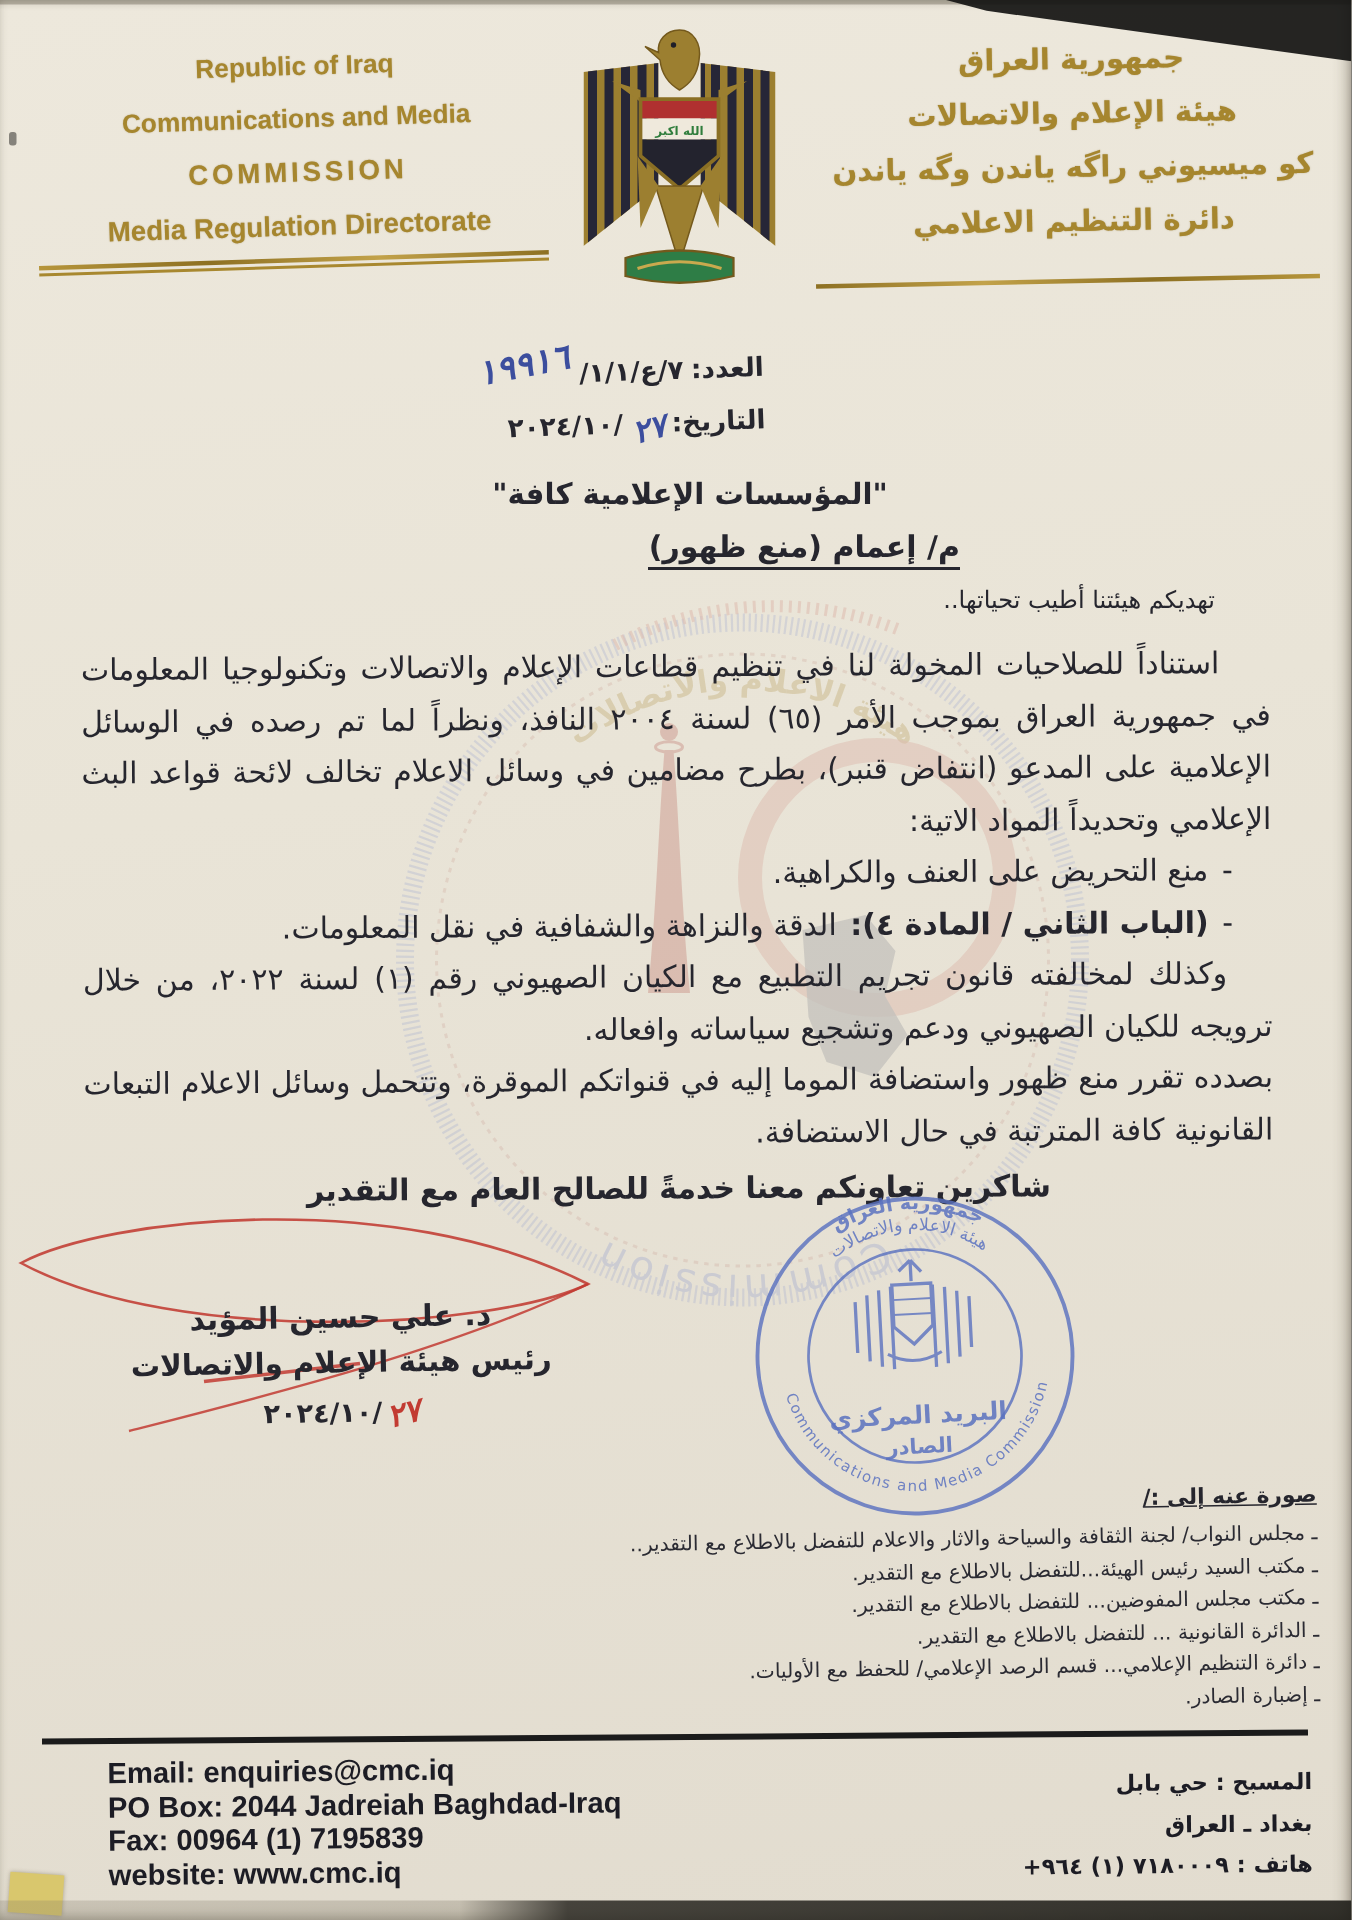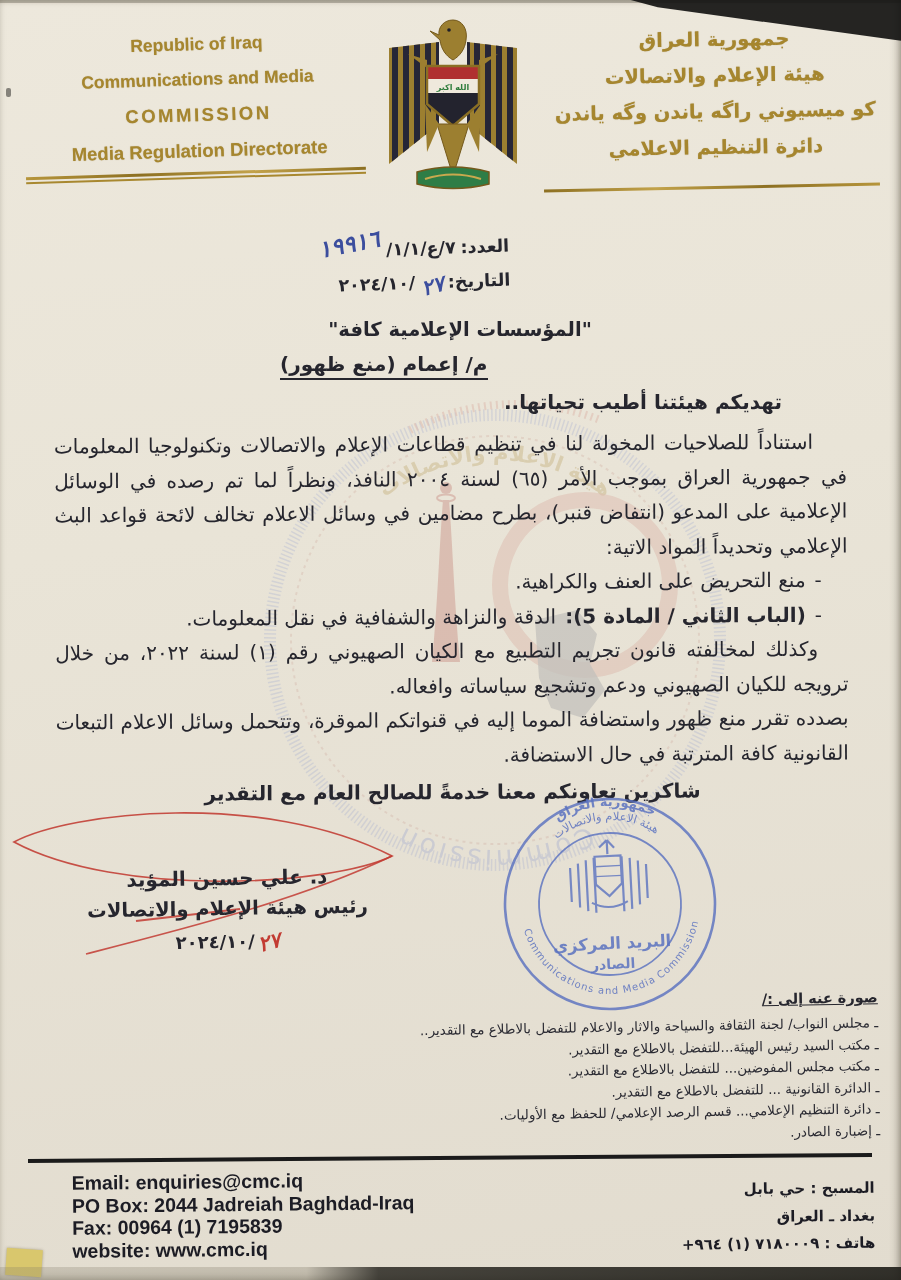--- a/index.html
+++ b/index.html
@@ -32,24 +32,24 @@
   .ref-row{display:flex; justify-content:flex-end; align-items:baseline; gap:5px;
            font-size:17.5px; font-weight:700; height:36px;}
   .ref-label{direction:rtl;}
   .ref-value{direction:rtl; unicode-bidi:isolate;}
   .hand-blue{color:#3c4e9e; font-size:23px; font-style:italic; display:inline-block;
              transform:rotate(-9deg) translateY(-5px); letter-spacing:1px;}
   .hand-blue.small{font-size:21px; transform:rotate(-14deg) translateY(5px);}
   
   .addressee{left:280px; top:318px; width:360px; text-align:center; font-weight:bold;
              font-size:19.5px; direction:rtl;}
-  .subject-wrap{left:280px; top:352px; width:360px; display:flex; justify-content:flex-start;}
+  .subject-wrap{left:280px; top:352px; width:360px; display:flex; justify-content:flex-end;}
   .subject{font-weight:bold; font-size:20px; direction:rtl;
            border-bottom:2.2px solid #26262e; padding-bottom:2px;}
-  .greeting{right:119px; top:390px; font-weight:bold; font-size:20px; direction:rtl;}
+  .greeting{right:91px; top:390px; font-weight:normal; font-size:16px; direction:rtl;}
   
   .body-text{left:55px; top:427px; width:793px; direction:rtl; text-align:justify;
              font-size:20px; line-height:34.5px; transform:rotate(-.35deg);}
   .p1{text-indent:34px;}
   .p2{text-indent:30px;}
   .p3{text-indent:0;}
   .bullet-row{display:flex; gap:9px; padding-right:26px; line-height:34.5px;}
   .b-head{font-weight:bold;}
   .closing{text-align:center; font-weight:bold; margin-top:3px;}
   
@@ -202,21 +202,21 @@
   <div class="abs greeting">تهديكم هيئتنا أطيب تحياتها..</div>
 
   <div class="abs body-text">
     <div class="p1">استناداً للصلاحيات المخولة لنا في تنظيم قطاعات الإعلام والاتصالات وتكنولوجيا المعلومات في جمهورية العراق بموجب الأمر (٦٥) لسنة ٢٠٠٤ النافذ، ونظراً لما تم رصده في الوسائل الإعلامية على المدعو (انتفاض قنبر)، بطرح مضامين في وسائل الاعلام تخالف لائحة قواعد البث الإعلامي وتحديداً المواد الاتية:</div>
     <div class="bullet-row">
       <span>-</span>
       <span>منع التحريض على العنف والكراهية.</span>
     </div>
     <div class="bullet-row">
       <span>-</span>
-      <span class="b-head">(الباب الثاني / المادة 5):</span>
+      <span class="b-head">(الباب الثاني / المادة ٤):</span>
       <span>الدقة والنزاهة والشفافية في نقل المعلومات.</span>
     </div>
     <div class="p2">وكذلك لمخالفته قانون تجريم التطبيع مع الكيان الصهيوني رقم (١) لسنة ٢٠٢٢، من خلال ترويجه للكيان الصهيوني ودعم وتشجيع سياساته وافعاله.</div>
     <div class="p3">بصدده تقرر منع ظهور واستضافة الموما إليه في قنواتكم الموقرة، وتتحمل وسائل الاعلام التبعات القانونية كافة المترتبة في حال الاستضافة.</div>
     <div class="closing">شاكرين تعاونكم معنا خدمةً للصالح العام مع التقدير</div>
   </div>
 
   <svg class="abs scribble" width="430" height="190" viewBox="0 0 430 190">
     <path d="M14,54 C70,24 262,2 392,68 C330,98 118,110 14,54 Z" fill="none" stroke="#c23b32" stroke-width="1.7" opacity=".88"></path>
     <path d="M392,68 C300,112 180,142 86,166" fill="none" stroke="#c23b32" stroke-width="1.6" opacity=".85"></path>

